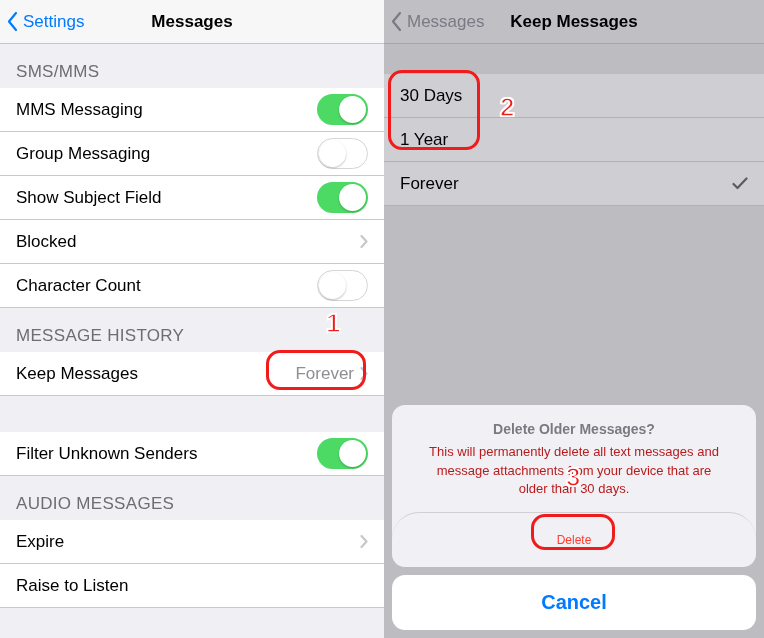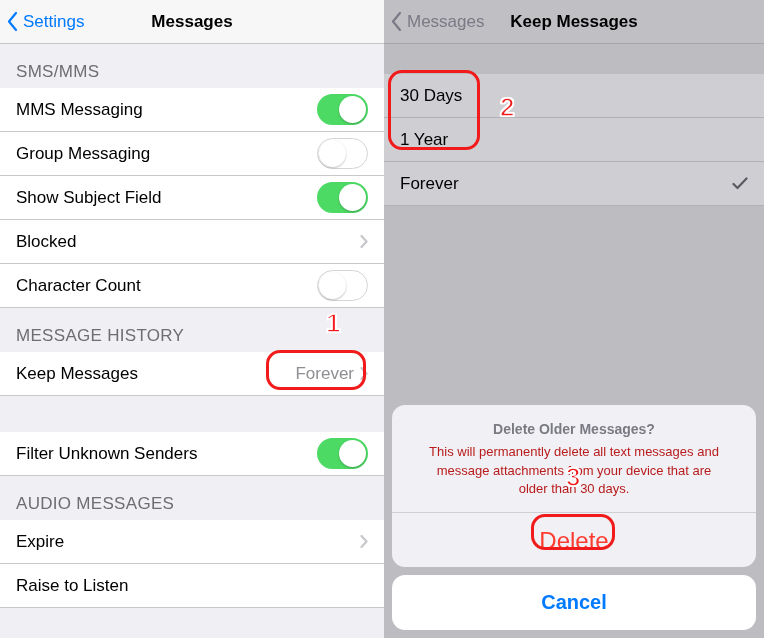--- a/index.html
+++ b/index.html
@@ -119,23 +119,24 @@
     background: #f0f0f5;
     border-radius: 13px;
     overflow: hidden;
     text-align: center;
   }
   .sheet-head { padding: 16px 30px 14px; }
   .sheet-title { font-size: 14px; color: #7a7a82; font-weight: 600; margin-bottom: 6px; }
   .sheet-msg { font-size: 13px; color: #b91c1c; line-height: 1.4; }
   .sheet-btn {
     height: 55px; line-height: 55px;
-    font-size: 24px;
+    font-size: 12px;
     border-top: 0.5px solid #cfcfd4;
     cursor: pointer;
+    border-radius: 27px;
   }
   .sheet-btn.destructive { color: #ff3b30; }
   .sheet-cancel {
     margin-top: 8px;
     background: #fff;
     border-radius: 13px;
     height: 55px; line-height: 55px;
     text-align: center;
     font-size: 20px; font-weight: 600;
     color: #007aff;

